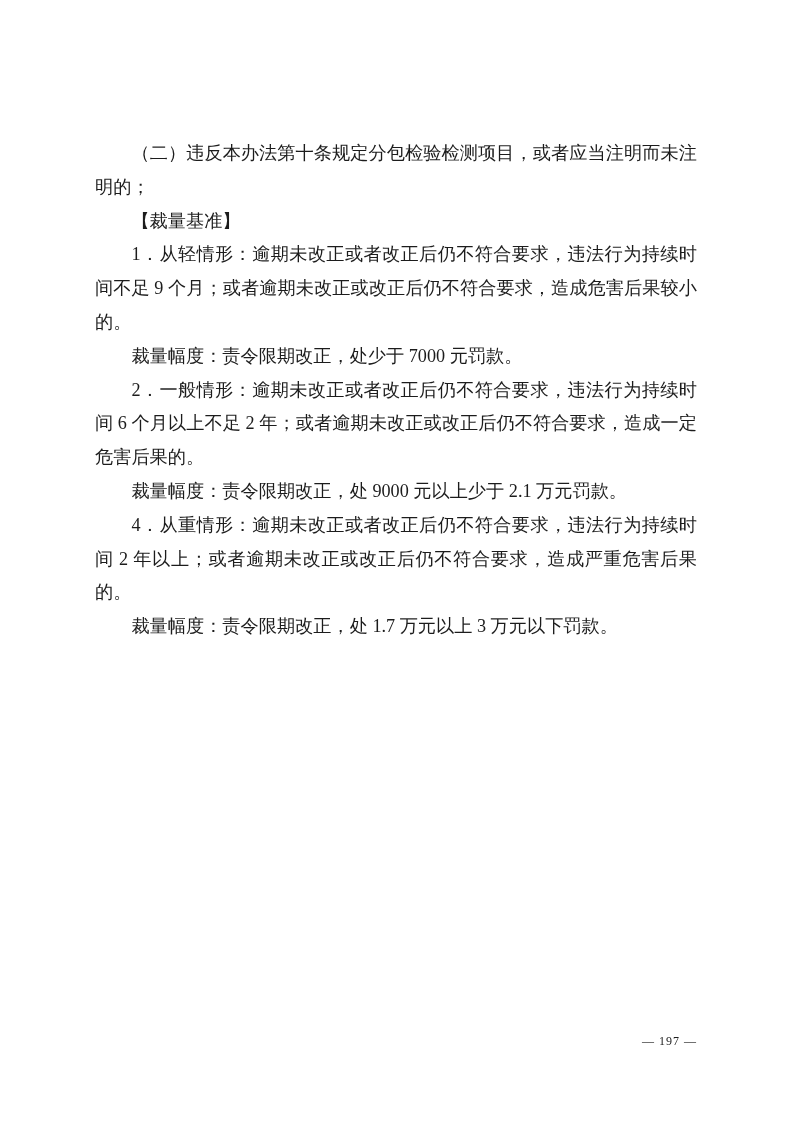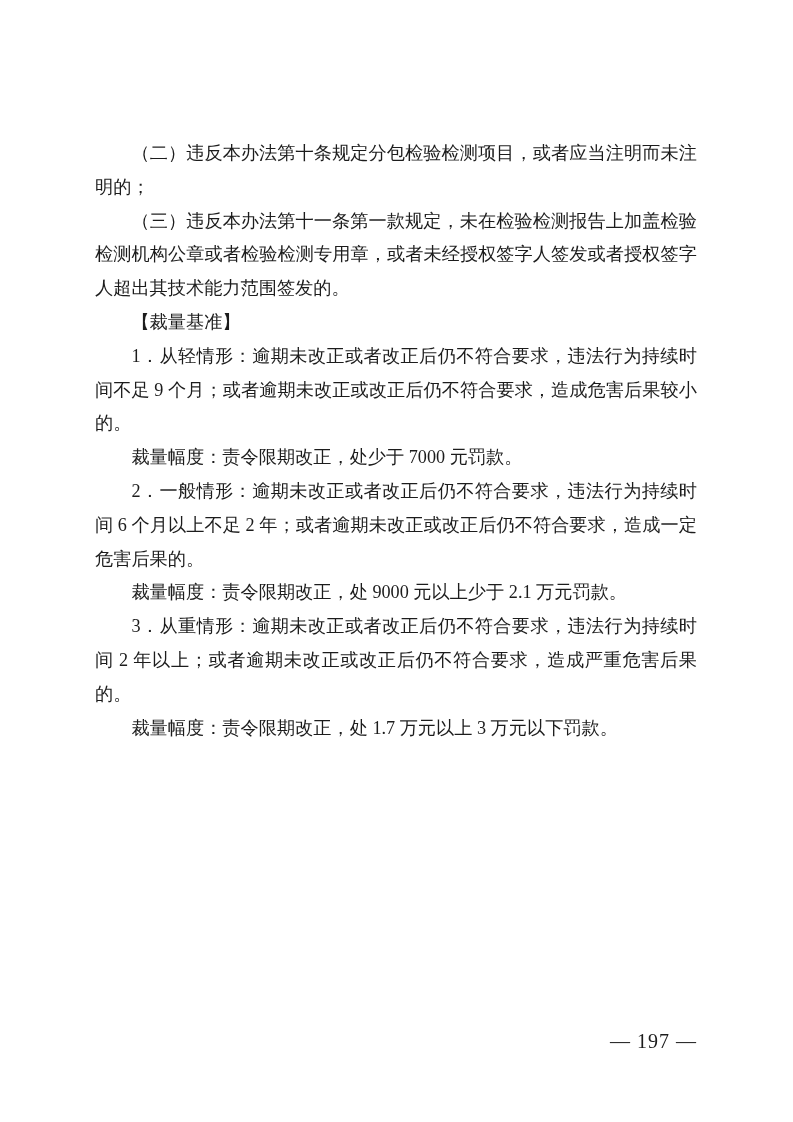--- a/index.html
+++ b/index.html
@@ -34,35 +34,34 @@
     text-indent: 2em;
   }
   .section-heading {
     font-weight: normal;
     text-indent: 2em;
   }
   .footer-pagenum {
     position: absolute;
     top: 1026px;
     right: 96px;
-    font-size: 20px;
+    font-size: 12px;
     line-height: 30px;
     color: #1c1c1c;
     letter-spacing: 1px;
   }
 </style>
 </head>
 <body>
 
 <div class="page">
   <div class="content">
     <p class="para-indent">（二）违反本办法第十条规定分包检验检测项目，或者应当注明而未注明的；</p>
-    <p class="para-indent">（三）违反本办法第十一条第一款规定，未在检验检测报告上加盖检验检测机构公章或者检验检测专用章，或者未经授权签字人签发或者授权签字人超出其技术能力范围签发的。</p>
     <p class="section-heading">【裁量基准】</p>
     <p class="para-indent">1．从轻情形：逾期未改正或者改正后仍不符合要求，违法行为持续时间不足 9 个月；或者逾期未改正或改正后仍不符合要求，造成危害后果较小的。</p>
     <p class="para-indent">裁量幅度：责令限期改正，处少于 7000 元罚款。</p>
     <p class="para-indent">2．一般情形：逾期未改正或者改正后仍不符合要求，违法行为持续时间 6 个月以上不足 2 年；或者逾期未改正或改正后仍不符合要求，造成一定危害后果的。</p>
     <p class="para-indent">裁量幅度：责令限期改正，处 9000 元以上少于 2.1 万元罚款。</p>
-    <p class="para-indent">3．从重情形：逾期未改正或者改正后仍不符合要求，违法行为持续时间 2 年以上；或者逾期未改正或改正后仍不符合要求，造成严重危害后果的。</p>
+    <p class="para-indent">4．从重情形：逾期未改正或者改正后仍不符合要求，违法行为持续时间 2 年以上；或者逾期未改正或改正后仍不符合要求，造成严重危害后果的。</p>
     <p class="para-indent">裁量幅度：责令限期改正，处 1.7 万元以上 3 万元以下罚款。</p>
   </div>
   <div class="footer-pagenum">— 197 —</div>
 </div>
 
 </body></html>

